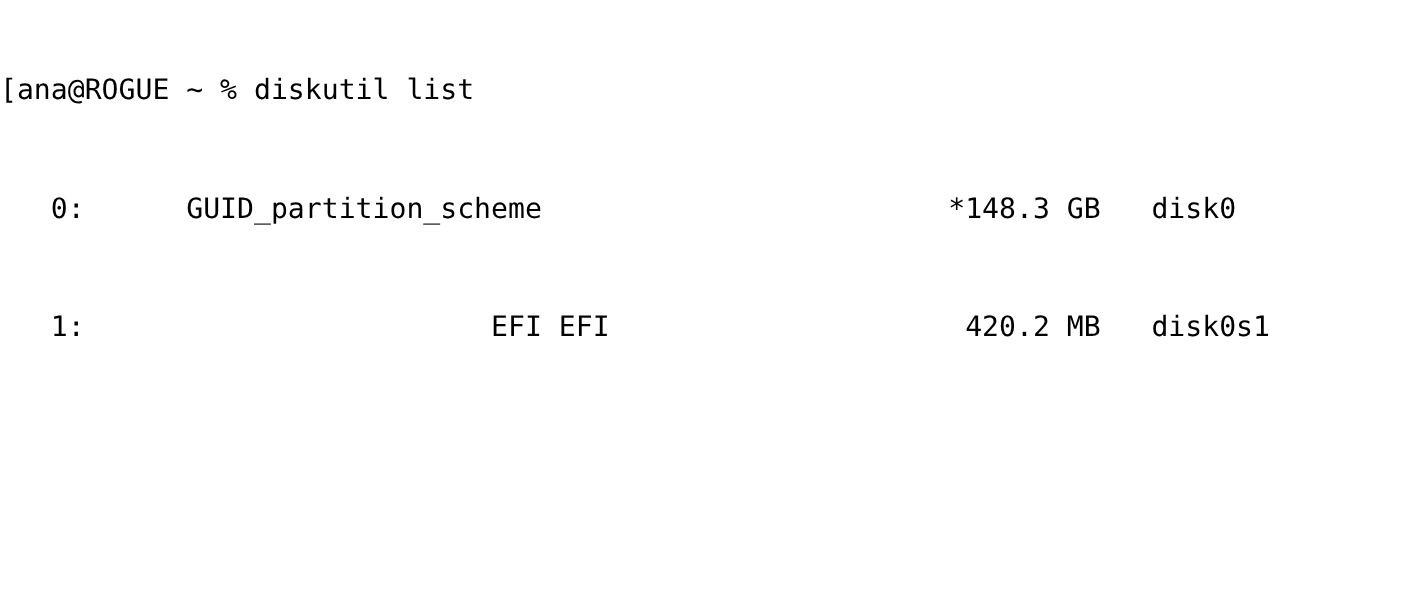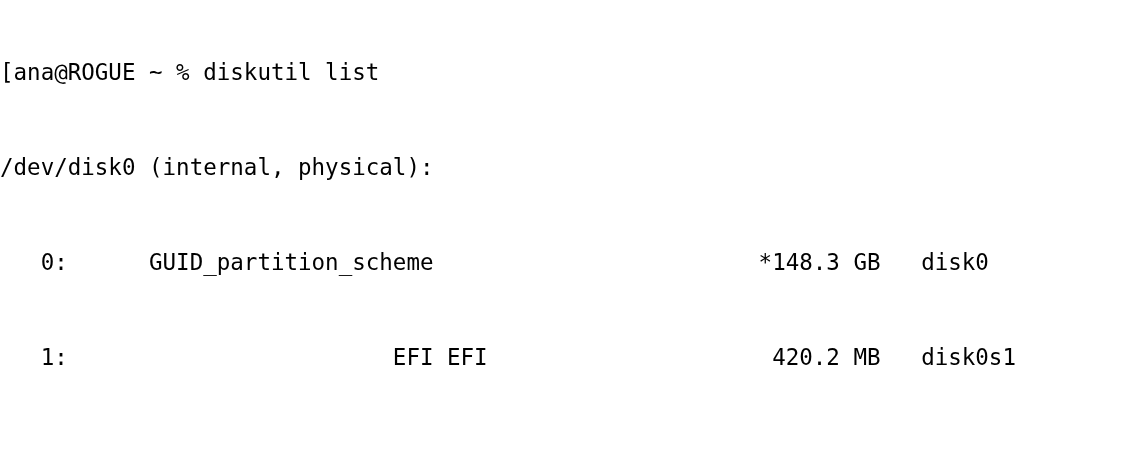--- a/index.html
+++ b/index.html
@@ -43,21 +43,20 @@
     white-space: pre;
     height: 31.6px;
   }
 </style>
 </head>
 <body>
 
 <div id="terminal">
   <div id="terminal-output">
     <span class="term-line">[ana@ROGUE ~ % diskutil list</span>
-    <span class="term-line">/dev/disk0 (internal, physical):</span>
     <span class="term-line">   0:      GUID_partition_scheme                        *148.3 GB   disk0</span>
     <span class="term-line">   1:                        EFI EFI                     420.2 MB   disk0s1</span>
     
     
     
     
     
     
     
     

